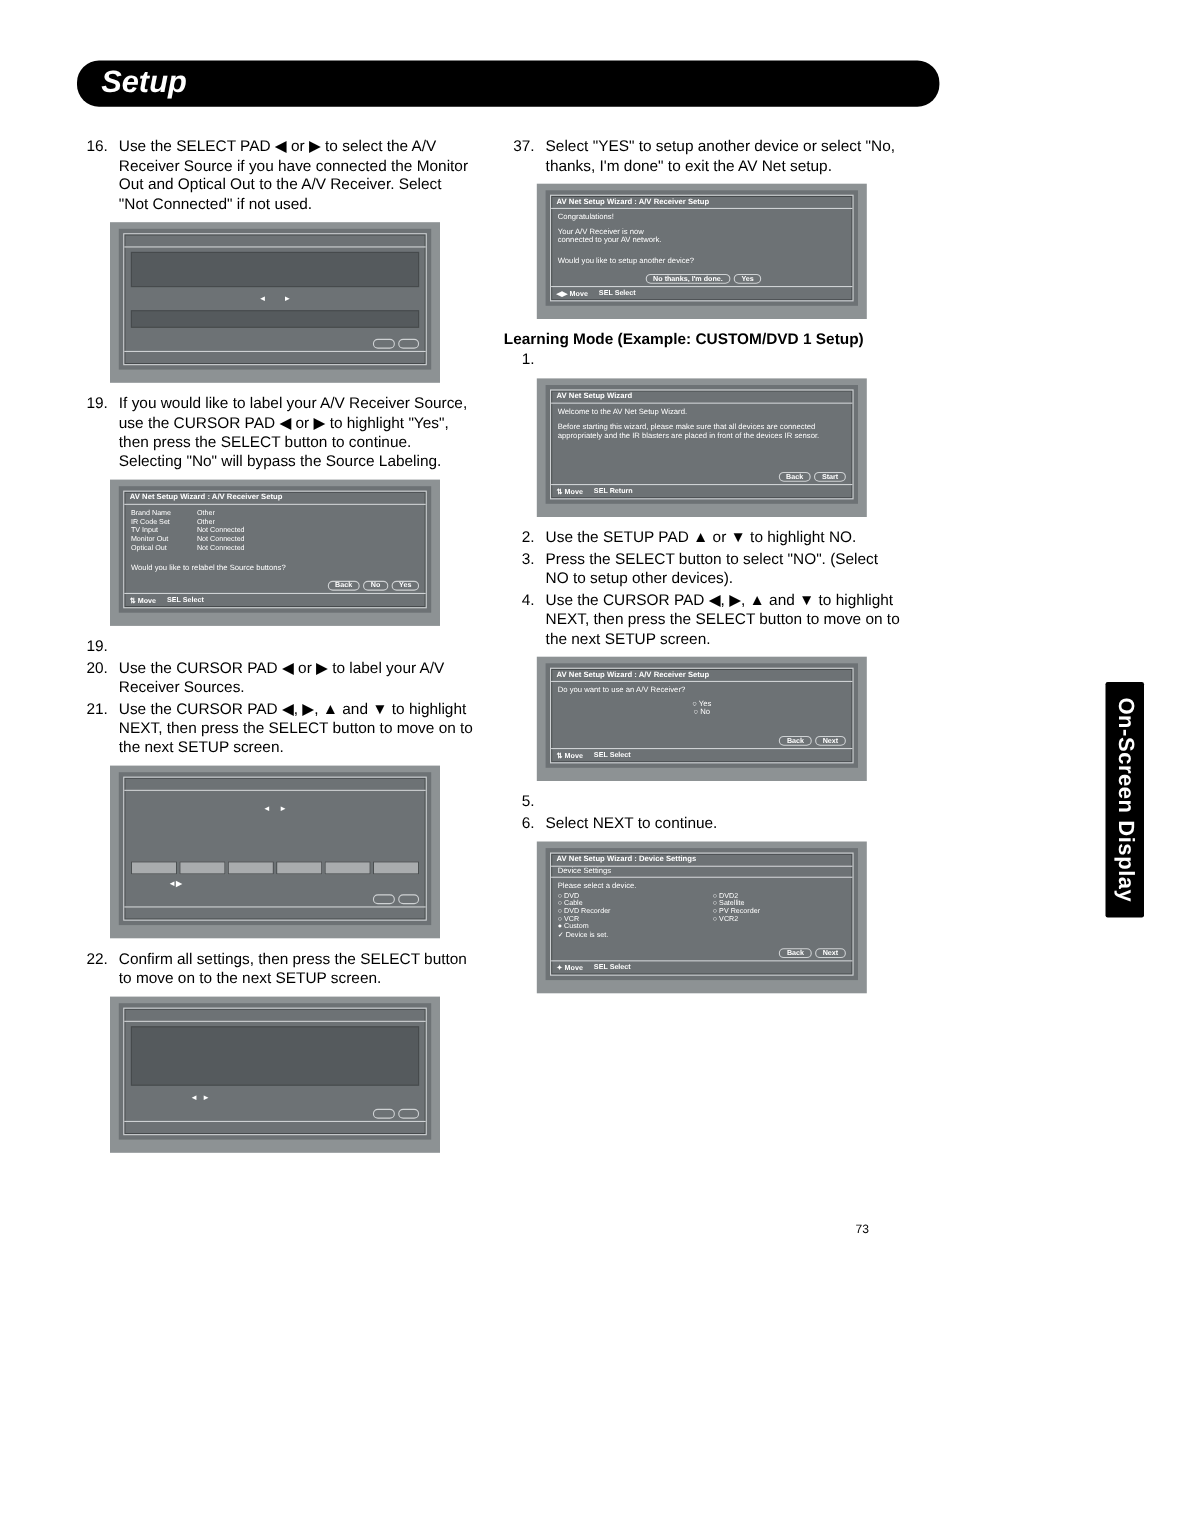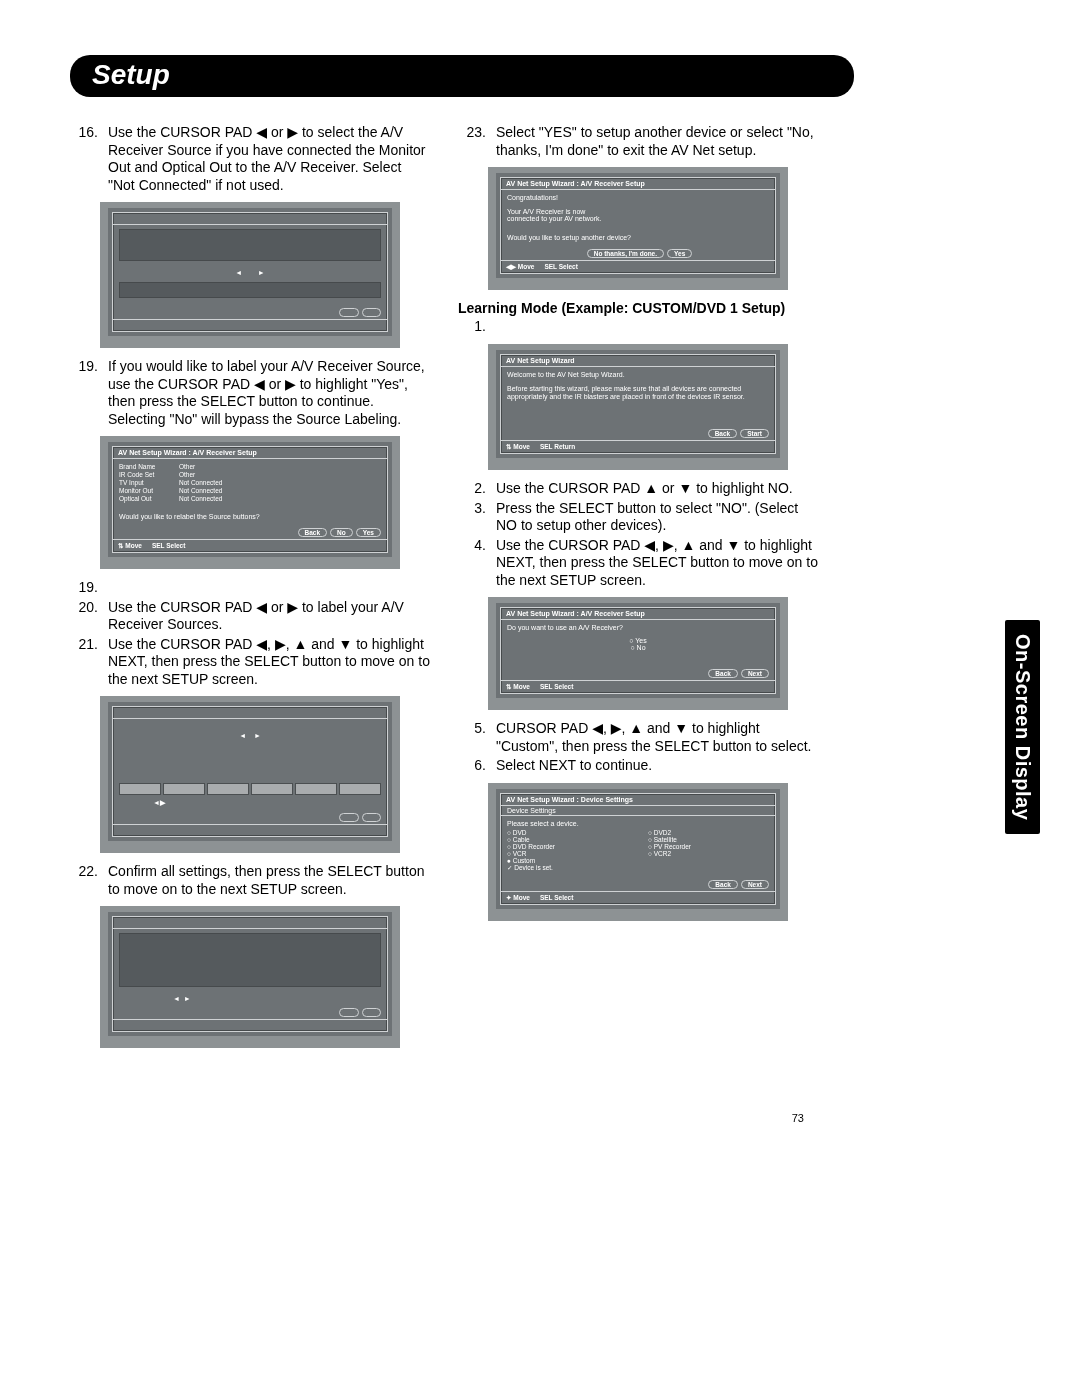--- a/index.html
+++ b/index.html
@@ -132,38 +132,38 @@
     border:1px solid #464a4c;
   }
   .tv-strip {
     height:12px; margin:2px 6px;
     display:flex; gap:2px;
   }
   .tv-strip > div{ flex:1; background:#a9acae; border:1px solid #4b4f51;}
   .arrows-row { color:#fff; text-align:center; font-size:7px; padding:2px 0;}
   .pagenum {
     position:absolute;
-    bottom:40px; right:276px;
+    bottom:40px; right:290px;
     font-size:11px;
   }
 </style>
 </head>
 <body>
 
 <div class="page">
   <div class="header-bar">Setup</div>
   <div class="side-tab">On-Screen Display</div>
 
   <div class="cols">
 
     <div class="col">
       <ol class="steps" id="L1">
           <li>
             <span class="num">16.</span>
-            <span class="txt">Use the CURSOR PAD ◀ or ▶ to select the A/V Receiver Source if you have connected the Monitor Out and Optical Out to the A/V Receiver.  Select "Not Connected" if not used.</span>
+            <span class="txt">Use the SELECT PAD ◀ or ▶ to select the A/V Receiver Source if you have connected the Monitor Out and Optical Out to the A/V Receiver.  Select "Not Connected" if not used.</span>
           </li>
         </ol>
 
       <div class="tv">
         <div class="tv-inner">
             <div class="tv-frame">
           <div class="tv-title">&nbsp;</div>
           <div class="tv-blank" style="height:30px;"></div>
           <div class="arrows-row">◄&nbsp;&nbsp;&nbsp;&nbsp;&nbsp;&nbsp;&nbsp;&nbsp;►</div>
           <div class="tv-blank" style="height:14px;"></div>
@@ -278,21 +278,21 @@
                 <span>&nbsp;</span>
               </div>
         </div>
           </div>
       </div>
     </div>
 
     <div class="col">
       <ol class="steps" id="R1">
           <li>
-            <span class="num">23.</span>
+            <span class="num">37.</span>
             <span class="txt">Select "YES" to setup another device or select "No, thanks, I'm done" to exit the AV Net setup.</span>
           </li>
         </ol>
 
       <div class="tv">
         <div class="tv-inner">
             <div class="tv-frame">
           <div class="tv-title">AV Net Setup Wizard : A/V Receiver Setup</div>
           <div class="tv-body">
             <div>Congratulations!</div><br>
@@ -330,21 +330,21 @@
                 <span>⇅ Move</span>
                 <span>SEL Return</span>
               </div>
         </div>
           </div>
       </div>
 
       <ol class="steps" id="R3">
           <li>
             <span class="num">2.</span>
-            <span class="txt">Use the CURSOR PAD ▲ or ▼ to highlight NO.</span>
+            <span class="txt">Use the SETUP PAD ▲ or ▼ to highlight NO.</span>
           </li>
           <li>
             <span class="num">3.</span>
             <span class="txt">Press the SELECT button to select "NO". (Select NO to setup other devices).</span>
           </li>
           <li>
             <span class="num">4.</span>
             <span class="txt">Use the CURSOR PAD ◀, ▶, ▲ and ▼ to highlight NEXT, then press the SELECT button to move on to the next SETUP screen.</span>
           </li>
         </ol>
@@ -367,21 +367,20 @@
                 <span>⇅ Move</span>
                 <span>SEL Select</span>
               </div>
         </div>
           </div>
       </div>
 
       <ol class="steps" id="R4">
           <li>
             <span class="num">5.</span>
-            <span class="txt">CURSOR PAD ◀, ▶, ▲ and ▼ to highlight "Custom", then press the SELECT button to select.</span>
           </li>
           <li>
             <span class="num">6.</span>
             <span class="txt">Select NEXT to continue.</span>
           </li>
         </ol>
 
       <div class="tv">
         <div class="tv-inner">
             <div class="tv-frame">

